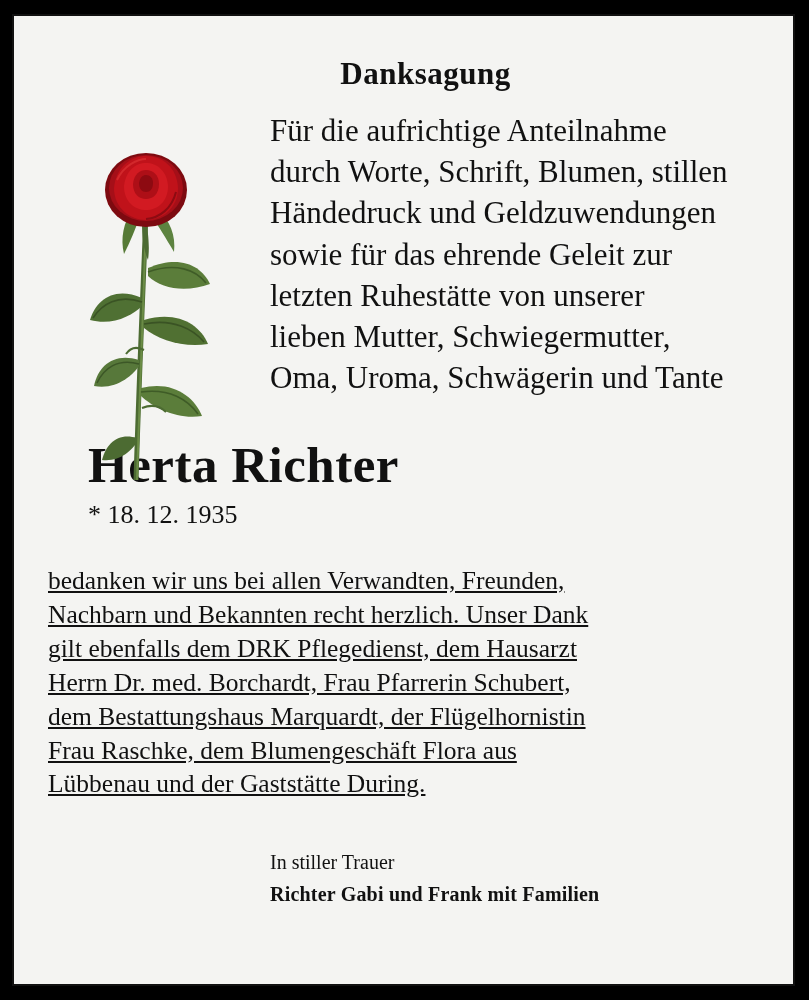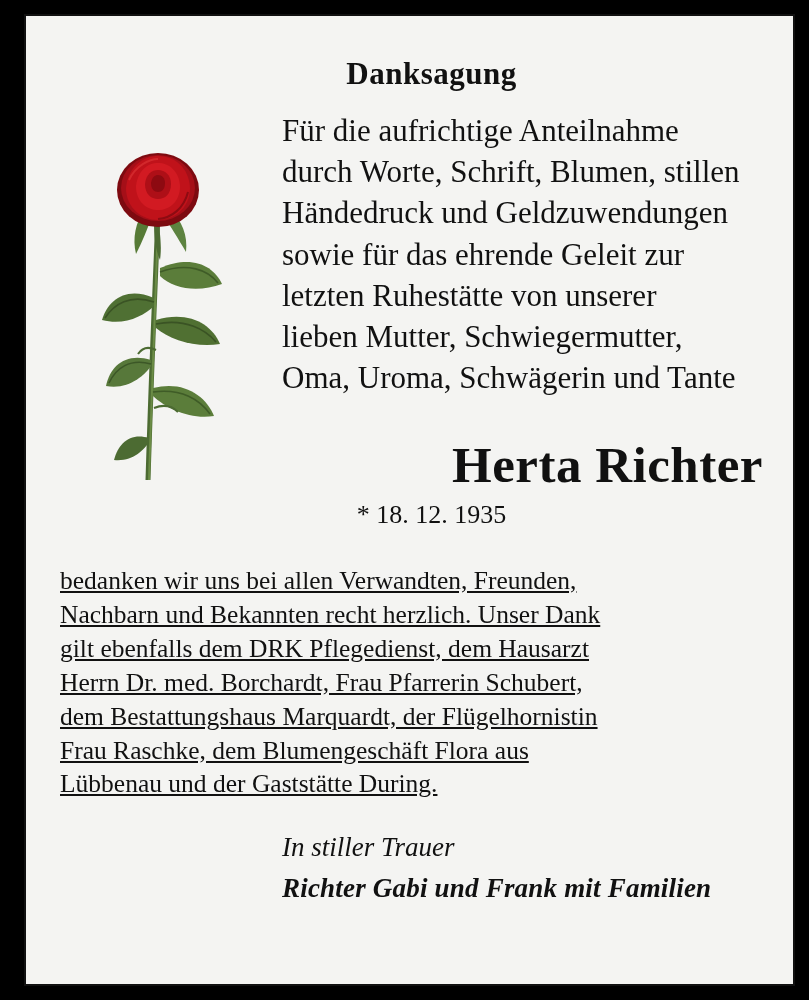--- a/index.html
+++ b/index.html
@@ -13,21 +13,21 @@
     font-family: "Liberation Serif", serif;
     color: #111111;
     overflow: hidden;
   }
   .page {
     position: relative;
     width: 809px;
     height: 1000px;
     background: #000000;
     box-sizing: border-box;
-    padding: 14px 14px 14px 24px;
+    padding: 14px 14px 14px 12px;
   }
   .card {
     position: relative;
     width: 100%;
     height: 100%;
     background: #f4f4f2;
     box-sizing: border-box;
     border: 2px solid #111111;
     padding: 26px 30px 18px 34px;
   }
@@ -50,51 +50,50 @@
     width: 160px;
     height: 345px;
   }
   .intro {
     margin-left: 222px;
     font-size: 31px;
     line-height: 1.33;
     white-space: pre-line;
   }
   .name {
-    text-align: right;
+    text-align: left;
     font-weight: bold;
     font-size: 51px;
     letter-spacing: 0.5px;
     margin: 26px 0 6px 0;
     padding-left: 40px;
   }
   .dates {
     display: flex;
-    justify-content: center;
+    justify-content: flex-start;
     gap: 58px;
     font-size: 26px;
     padding-left: 40px;
     margin-bottom: 26px;
   }
   .dates .d-item {
     white-space: pre;
   }
   .body-text {
     font-size: 25.5px;
     line-height: 1.33;
     white-space: pre-line;
     margin-top: 34px;
     text-decoration: underline;
   }
   .closing {
-    margin-top: 28px;
+    margin-top: 48px;
     margin-left: 222px;
-    font-size: 27px;
+    font-size: 20px;
     line-height: 1.36;
-    font-style: italic;
   }
   .closing .family {
     font-weight: bold;
     margin-top: 4px;
     letter-spacing: 0.2px;
   }
   .place {
     margin-top: 46px;
     font-size: 25.5px;
     padding-left: 8px;

